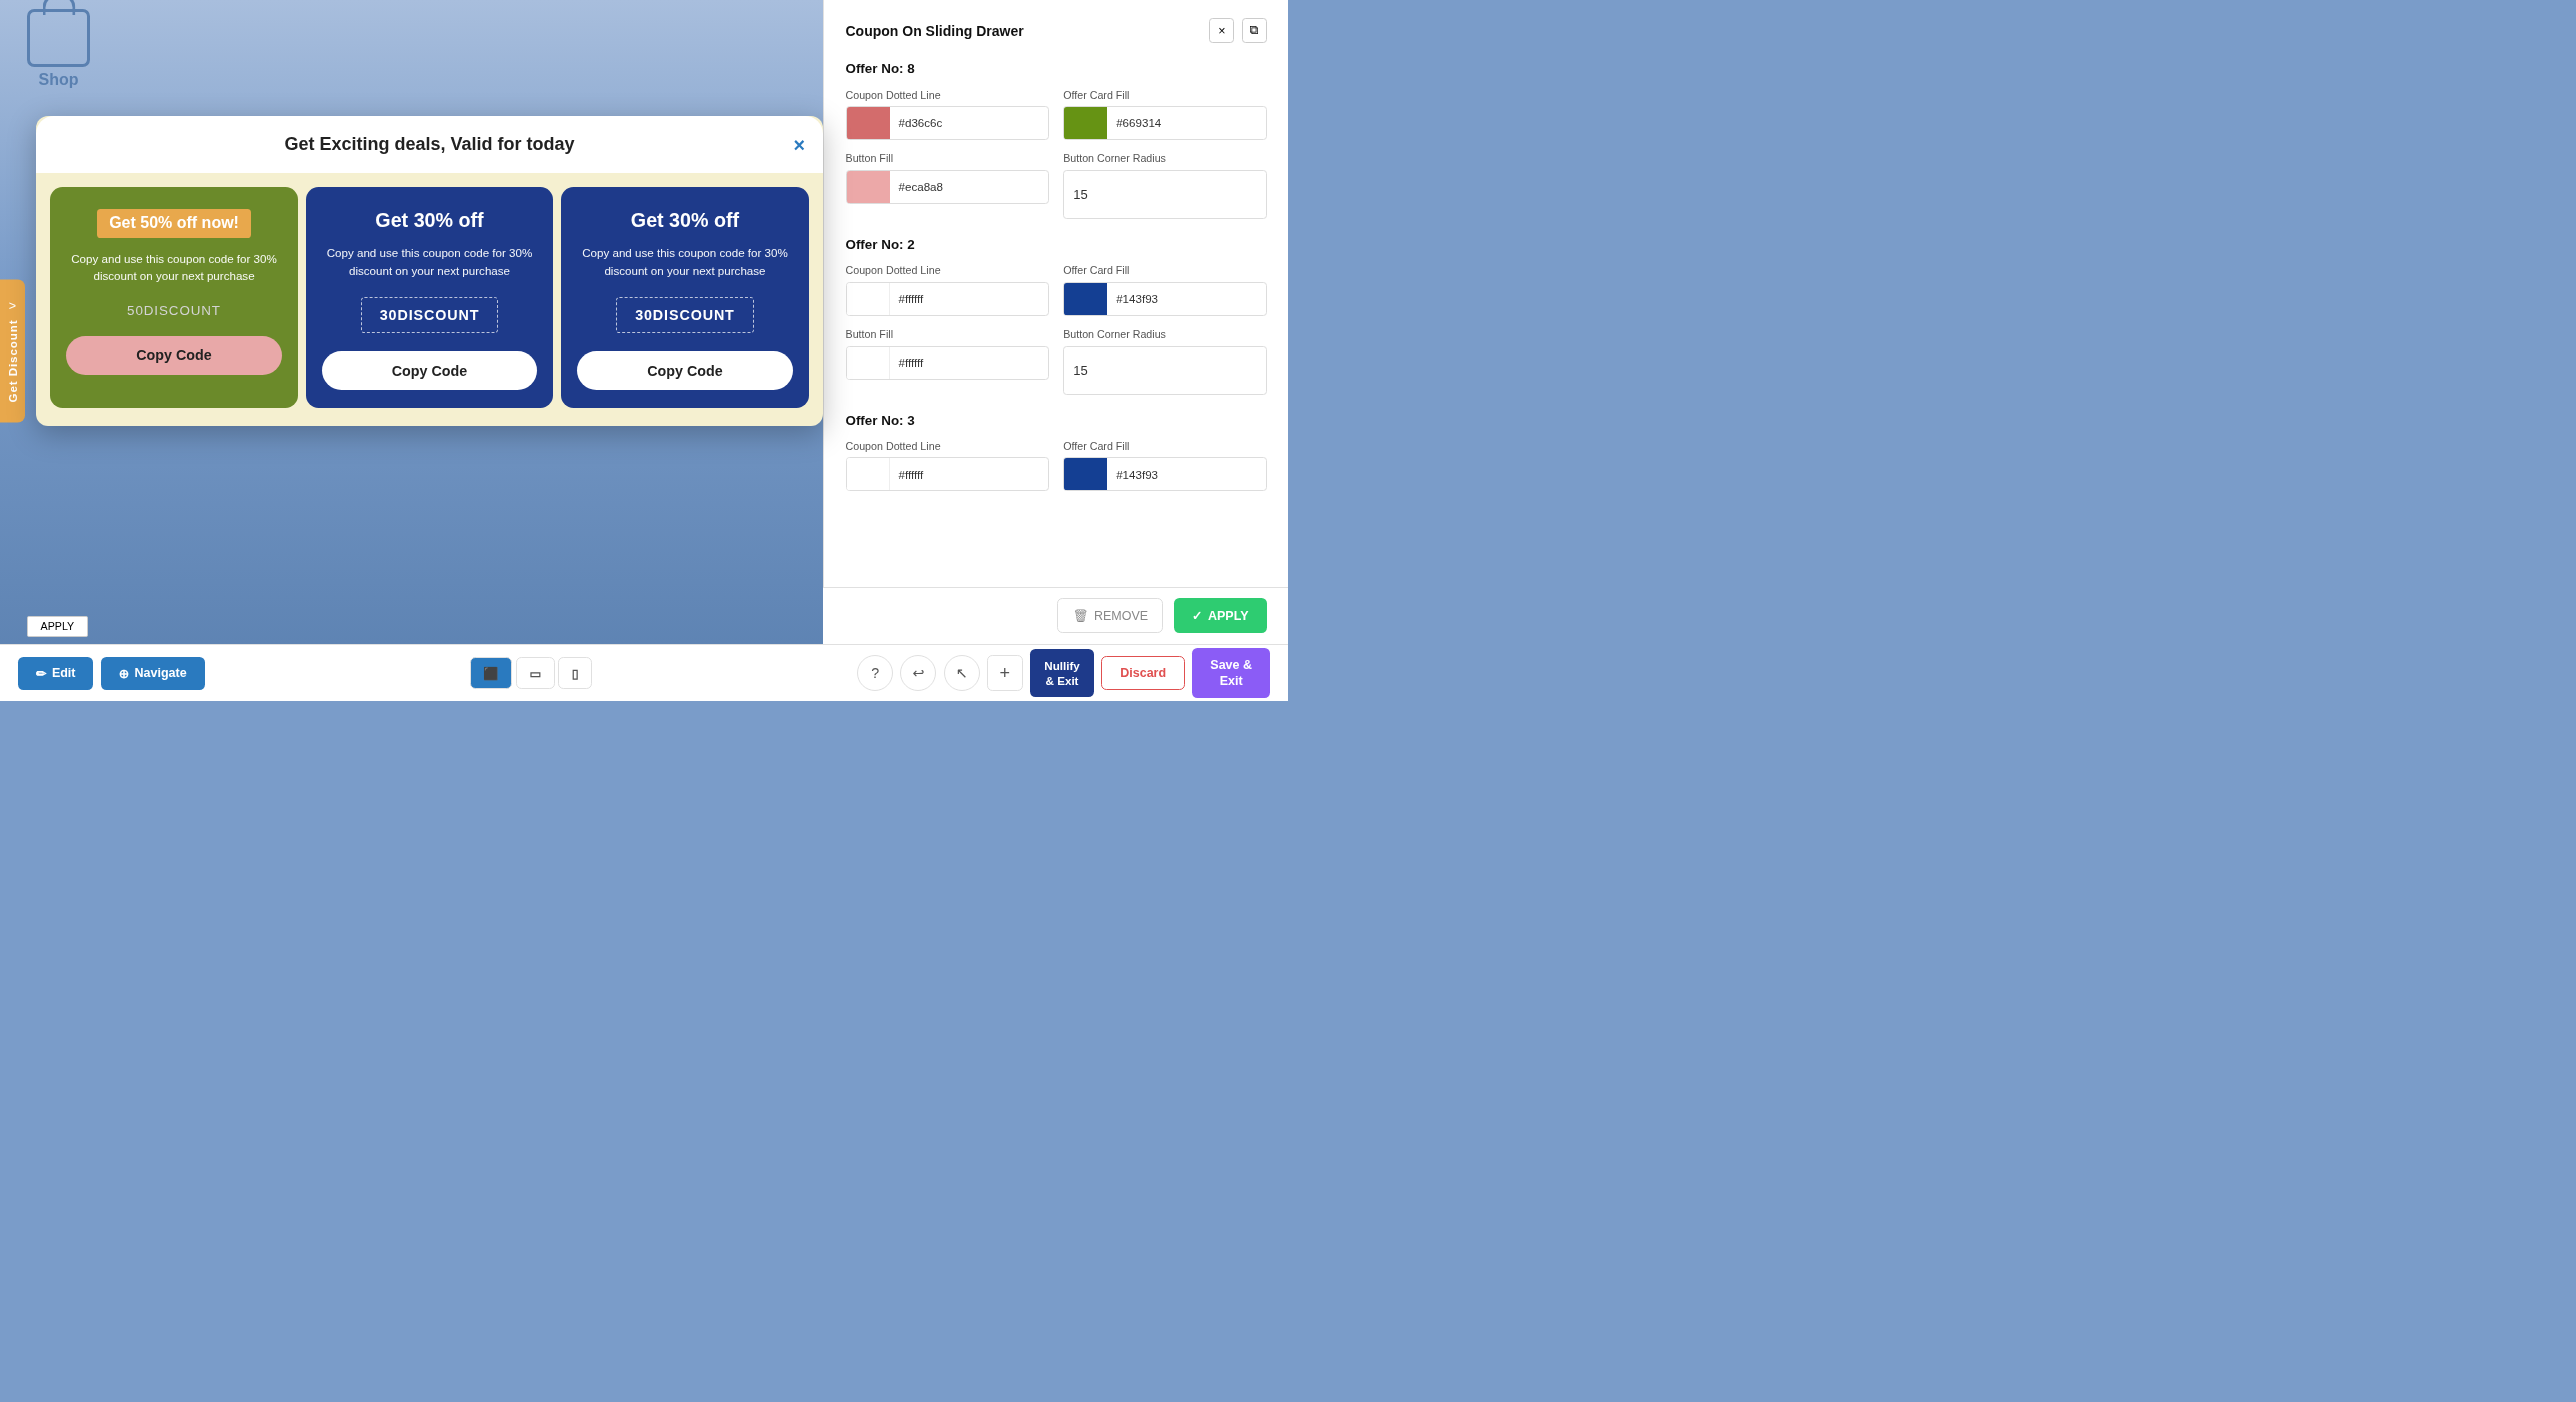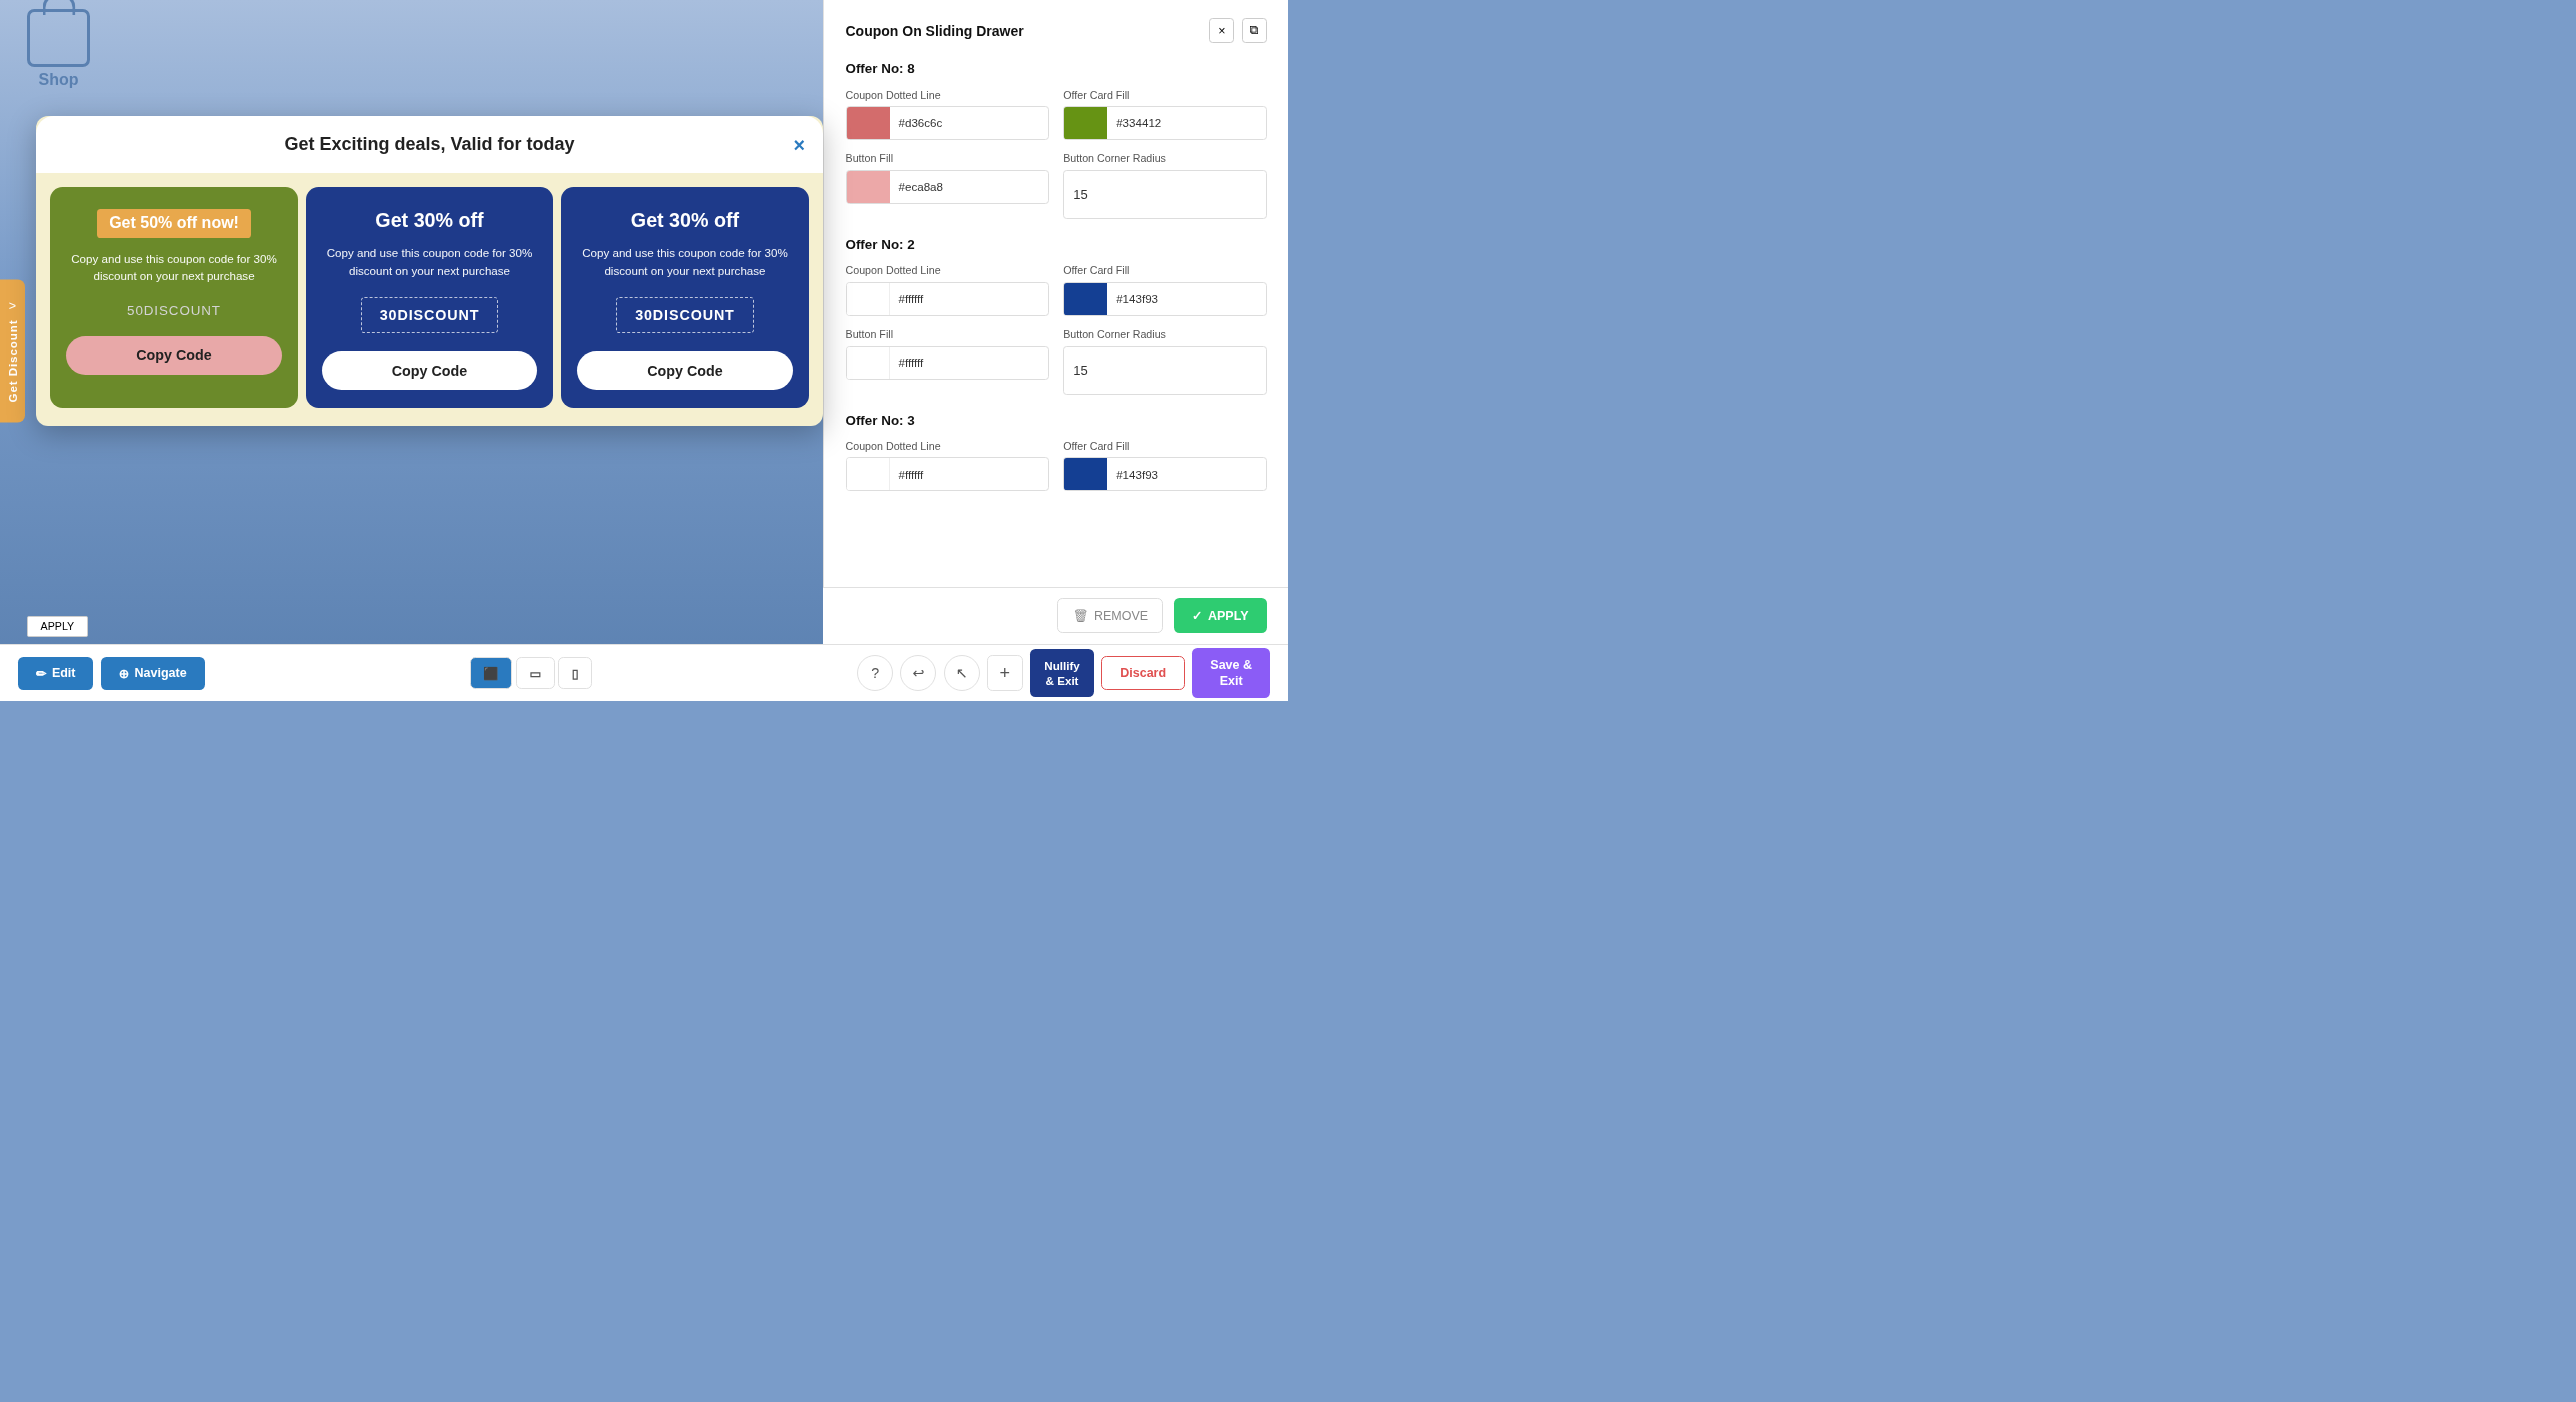--- a/index.html
+++ b/index.html
@@ -415,21 +415,21 @@
         <div class="field-label">Coupon Dotted Line</div>
         <div class="field-color-row">
           <div class="color-swatch" style="background:#d36c6c;"></div>
           <span class="color-value">#d36c6c</span>
         </div>
       </div>
       <div class="field-group">
         <div class="field-label">Offer Card Fill</div>
         <div class="field-color-row">
           <div class="color-swatch" style="background:#669314;"></div>
-          <span class="color-value">#334412</span>
+          <span class="color-value">#669314</span>
         </div>
       </div>
     </div>
     <div class="field-row">
       <div class="field-group">
         <div class="field-label">Button Fill</div>
         <div class="field-color-row">
           <div class="color-swatch" style="background:#eca8a8;"></div>
           <span class="color-value">#eca8a8</span>
         </div>

